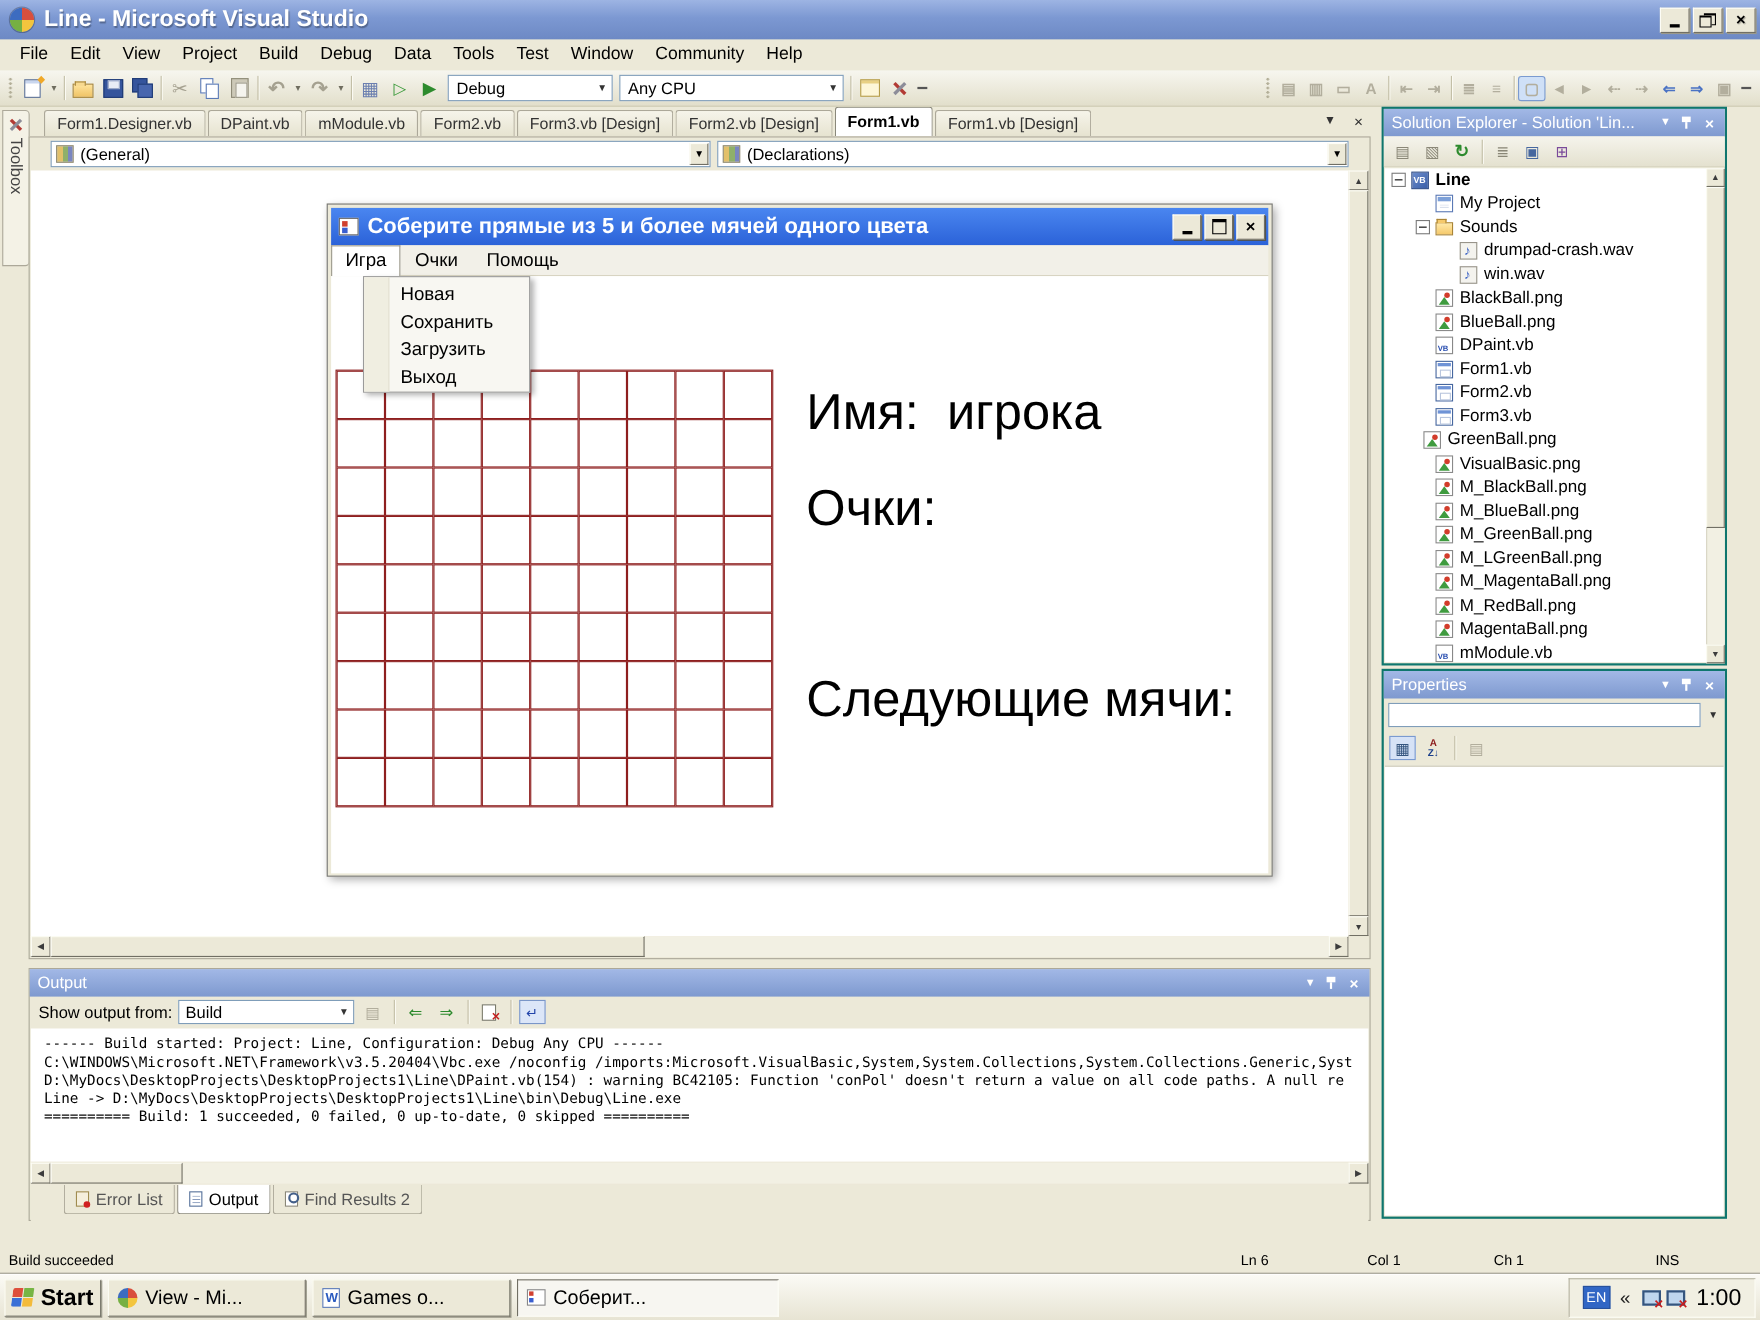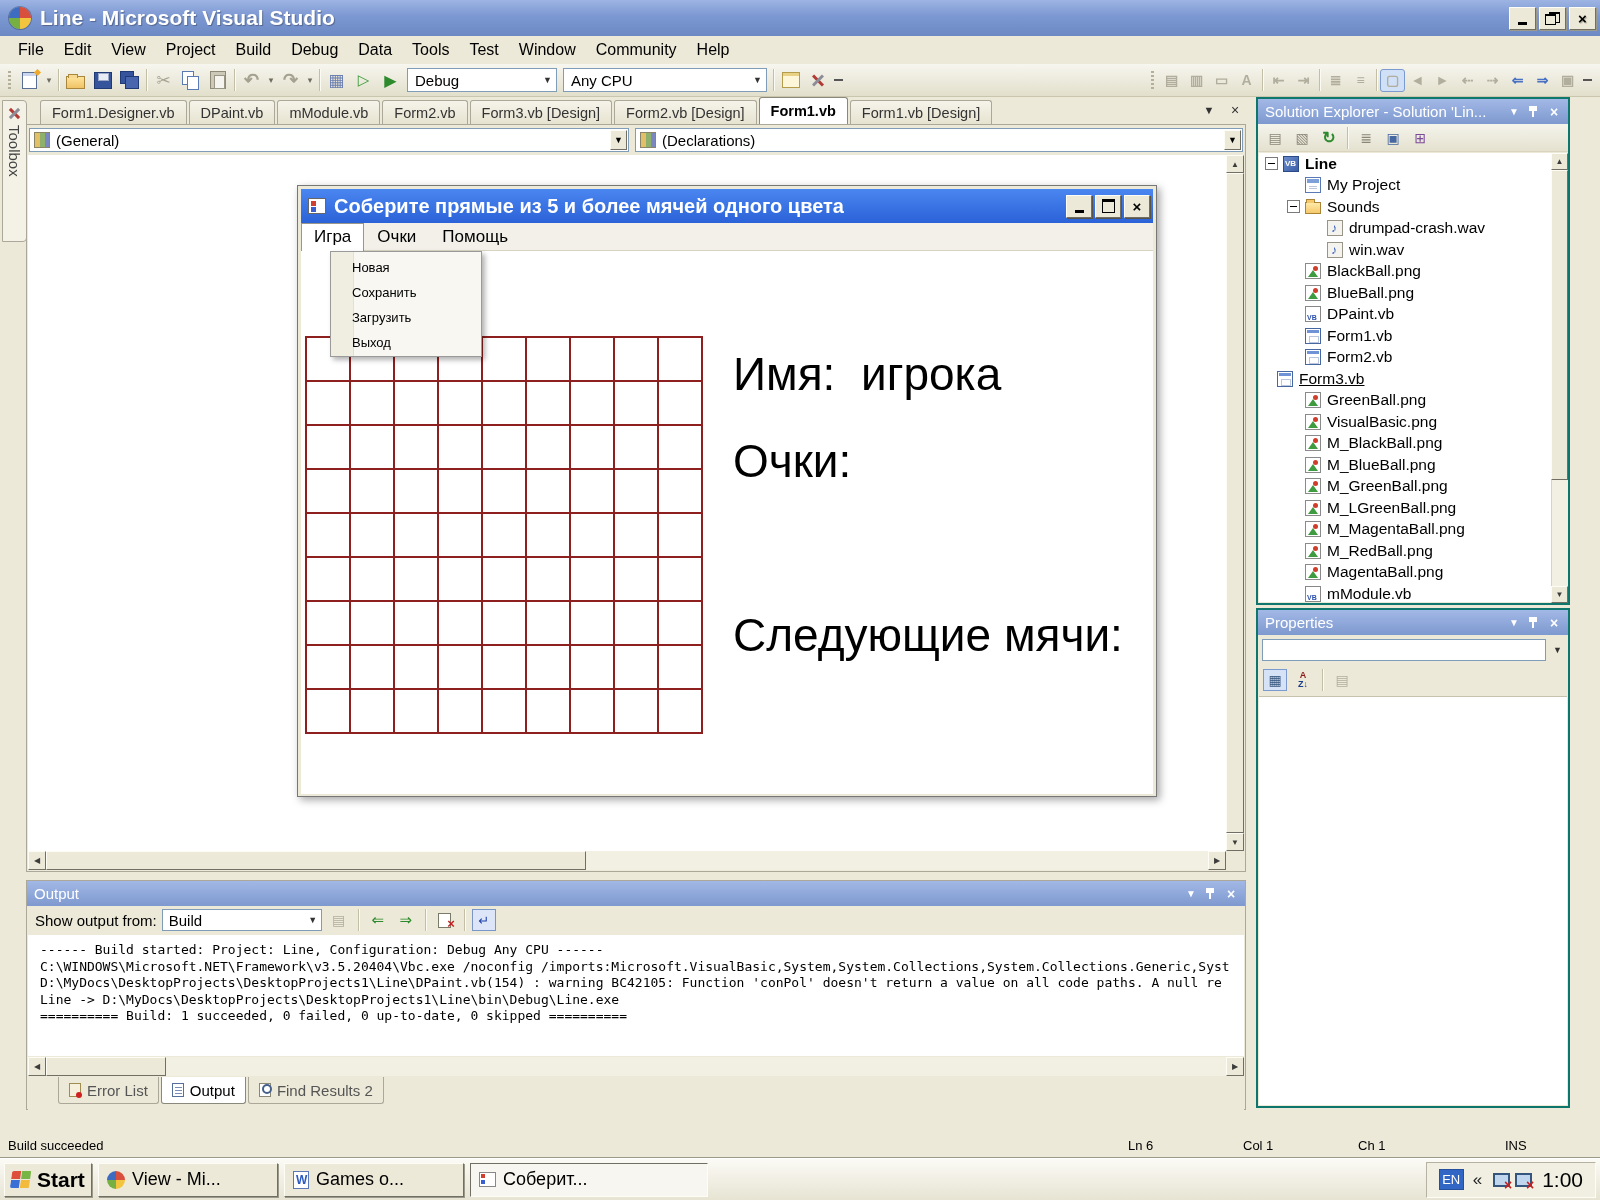--- a/index.html
+++ b/index.html
@@ -95,21 +95,21 @@
 
 #tabstrip{position:absolute;left:26px;top:97px;width:1170px;height:27px;display:flex;align-items:flex-end;padding-left:14px}
 .dtab{height:24px;display:flex;align-items:center;padding:0 11px;font-size:14.5px;color:#333;white-space:nowrap;
   border:1px solid #aca899;border-bottom:none;border-radius:3px 3px 0 0;background:linear-gradient(#f6f4ea,#e6e3d0);margin-right:2px}
 .dtab.active{background:#fff;font-weight:bold;height:27px;color:#000;border-color:#8a887b}
 .tabstrip-btns{position:absolute;left:1200px;top:101px;display:flex;gap:8px;color:#333;font-size:11px}
 .flatbtn{width:18px;height:18px;display:flex;align-items:center;justify-content:center}
 
 
 #editor{position:absolute;left:26px;top:124px;width:1220px;height:748px;background:#ece9d8;border:1px solid #aca899}
-.combo-row{position:absolute;left:0;top:0;right:0;height:30px;display:flex;align-items:center;gap:6px;padding:0 2px}
+.combo-row{position:absolute;left:0;top:0;right:0;height:30px;display:flex;align-items:center;gap:6px;padding:0 19px}
 .ecombo{height:24px;background:#fff;border:1px solid #7f9db9;display:flex;align-items:center;font-size:15px;gap:6px;padding-left:4px;position:relative}
 .ecombo .arrbox{position:absolute;right:1px;top:1px;bottom:1px;width:17px;display:flex;align-items:center;justify-content:center;font-size:9px;background:#ece9d8;border:1px solid;border-color:#fdfdf6 #716f64 #716f64 #fdfdf6}
 .combo-icon{width:16px;height:16px;flex:none;background:linear-gradient(90deg,#e2c06a 0 5px,#8fb06a 5px 10px,#7a86c0 10px 16px);border:1px solid #8a8468}
 .editor-white{position:absolute;left:1px;top:30px;right:19px;bottom:20px;background:#fff}
 .vscroll{position:absolute;right:1px;top:30px;width:18px;bottom:20px;background:#f2f0e3}
 .hscroll{position:absolute;left:1px;bottom:1px;height:19px;right:19px;background:#f2f0e3}
 .corner{position:absolute;right:1px;bottom:1px;width:18px;height:19px;background:#ece9d8}
 .sbtn{position:absolute;background:#ece9d8;border:1px solid;border-color:#fdfdf6 #716f64 #716f64 #fdfdf6;display:flex;align-items:center;justify-content:center;font-size:8px;color:#3c3c3c}
 .thumb{position:absolute;background:#ece9d8;border:1px solid;border-color:#fdfdf6 #716f64 #716f64 #fdfdf6}
 
@@ -120,21 +120,21 @@
 .gw-icon::before{content:"";position:absolute;left:2px;top:2px;width:5px;height:5px;background:#d04030}
 .gw-icon::after{content:"";position:absolute;left:2px;top:8px;width:5px;height:5px;background:#3a5fd0}
 .gw-btns{margin-left:auto;display:flex;gap:3px}
 .gw-btn{width:26px;height:23px;display:flex;align-items:center;justify-content:center;color:#000;position:relative;font-size:15px;font-weight:bold;background:#ece9d8;border:1px solid;border-color:#fdfdf6 #716f64 #716f64 #fdfdf6;box-shadow:1px 1px 0 #55534a}
 .gw-menubar{height:28px;background:#f2f0e8;border-bottom:1px solid #d8d4c2;display:flex;align-items:center;font-size:17px}
 .gw-menu-item{padding:3px 13px}
 .gw-menu-item.open{background:#fff;border:1px solid #9a9789;border-bottom:none;padding:3px 12px 4px}
 .gw-client{position:relative;background:#fff;height:543px}
 .gw-dropdown{position:absolute;left:29px;top:0;width:152px;height:106px;background:#f8f7f2;border:1px solid #9a9a9a;box-shadow:3px 3px 5px rgba(0,0,0,.3);z-index:7;padding-top:3px}
 .gw-dropdown::before{content:"";position:absolute;left:0;top:0;bottom:0;width:22px;background:#f0eee1;border-right:1px solid #e3e0d2}
-.dd-item{position:relative;height:25px;line-height:25px;padding-left:21px;font-size:13px}
+.dd-item{position:relative;height:25px;line-height:25px;padding-left:33px;font-size:17px}
 #gw-grid{position:absolute;left:4px;top:85px;width:398px;height:398px;display:grid;border:1px solid #8e1f1f}
 .gcell{border:1px solid #8e1f1f}
 .gw-label{position:absolute;left:432px;font-size:46px;white-space:pre;color:#000}
 
 
 .pane{position:absolute;background:#ece9d8;border:2px solid #0f766e}
 .pane-header{height:25px;background:linear-gradient(180deg,#a2b8e6,#7e99cf);display:flex;align-items:center;color:#fff;font-size:15px;padding:0 4px 0 7px;white-space:nowrap;overflow:hidden}
 .ph-btns{margin-left:auto;display:flex}
 .ph-btn{width:20px;height:18px;display:flex;align-items:center;justify-content:center;color:#fff;position:relative;font-size:10px;flex:none}
 .ph-btn[data-name="close-icon"]{font-size:14px;font-weight:bold}
@@ -420,26 +420,26 @@
         <div class="tree-row" data-name="tree-item" style="padding-left: 28px;">
           <span class="stub" data-name="tree-indent"></span>
           <span class="i i-form" data-name="form-file-icon"></span>
           <span data-name="tree-item-label">Form1.vb</span>
         </div>
         <div class="tree-row" data-name="tree-item" style="padding-left: 28px;">
           <span class="stub" data-name="tree-indent"></span>
           <span class="i i-form" data-name="form-file-icon"></span>
           <span data-name="tree-item-label">Form2.vb</span>
         </div>
-        <div class="tree-row" data-name="tree-item" style=" text-decoration: underline;">
+        <div class="tree-row" data-name="tree-item" style="padding-left: 28px;">
           <span class="stub" data-name="tree-indent"></span>
           <span class="i i-form" data-name="form-file-icon"></span>
           <span data-name="tree-item-label">Form3.vb</span>
         </div>
-        <div class="tree-row" data-name="tree-item" style="padding-left: 28px;">
+        <div class="tree-row" data-name="tree-item" style="padding-left: 17px;">
           <span class="stub" data-name="tree-indent"></span>
           <span class="i i-img" data-name="image-file-icon"></span>
           <span data-name="tree-item-label">GreenBall.png</span>
         </div>
         <div class="tree-row" data-name="tree-item" style="padding-left: 28px;">
           <span class="stub" data-name="tree-indent"></span>
           <span class="i i-img" data-name="image-file-icon"></span>
           <span data-name="tree-item-label">VisualBasic.png</span>
         </div>
         <div class="tree-row" data-name="tree-item" style="padding-left: 28px;">

